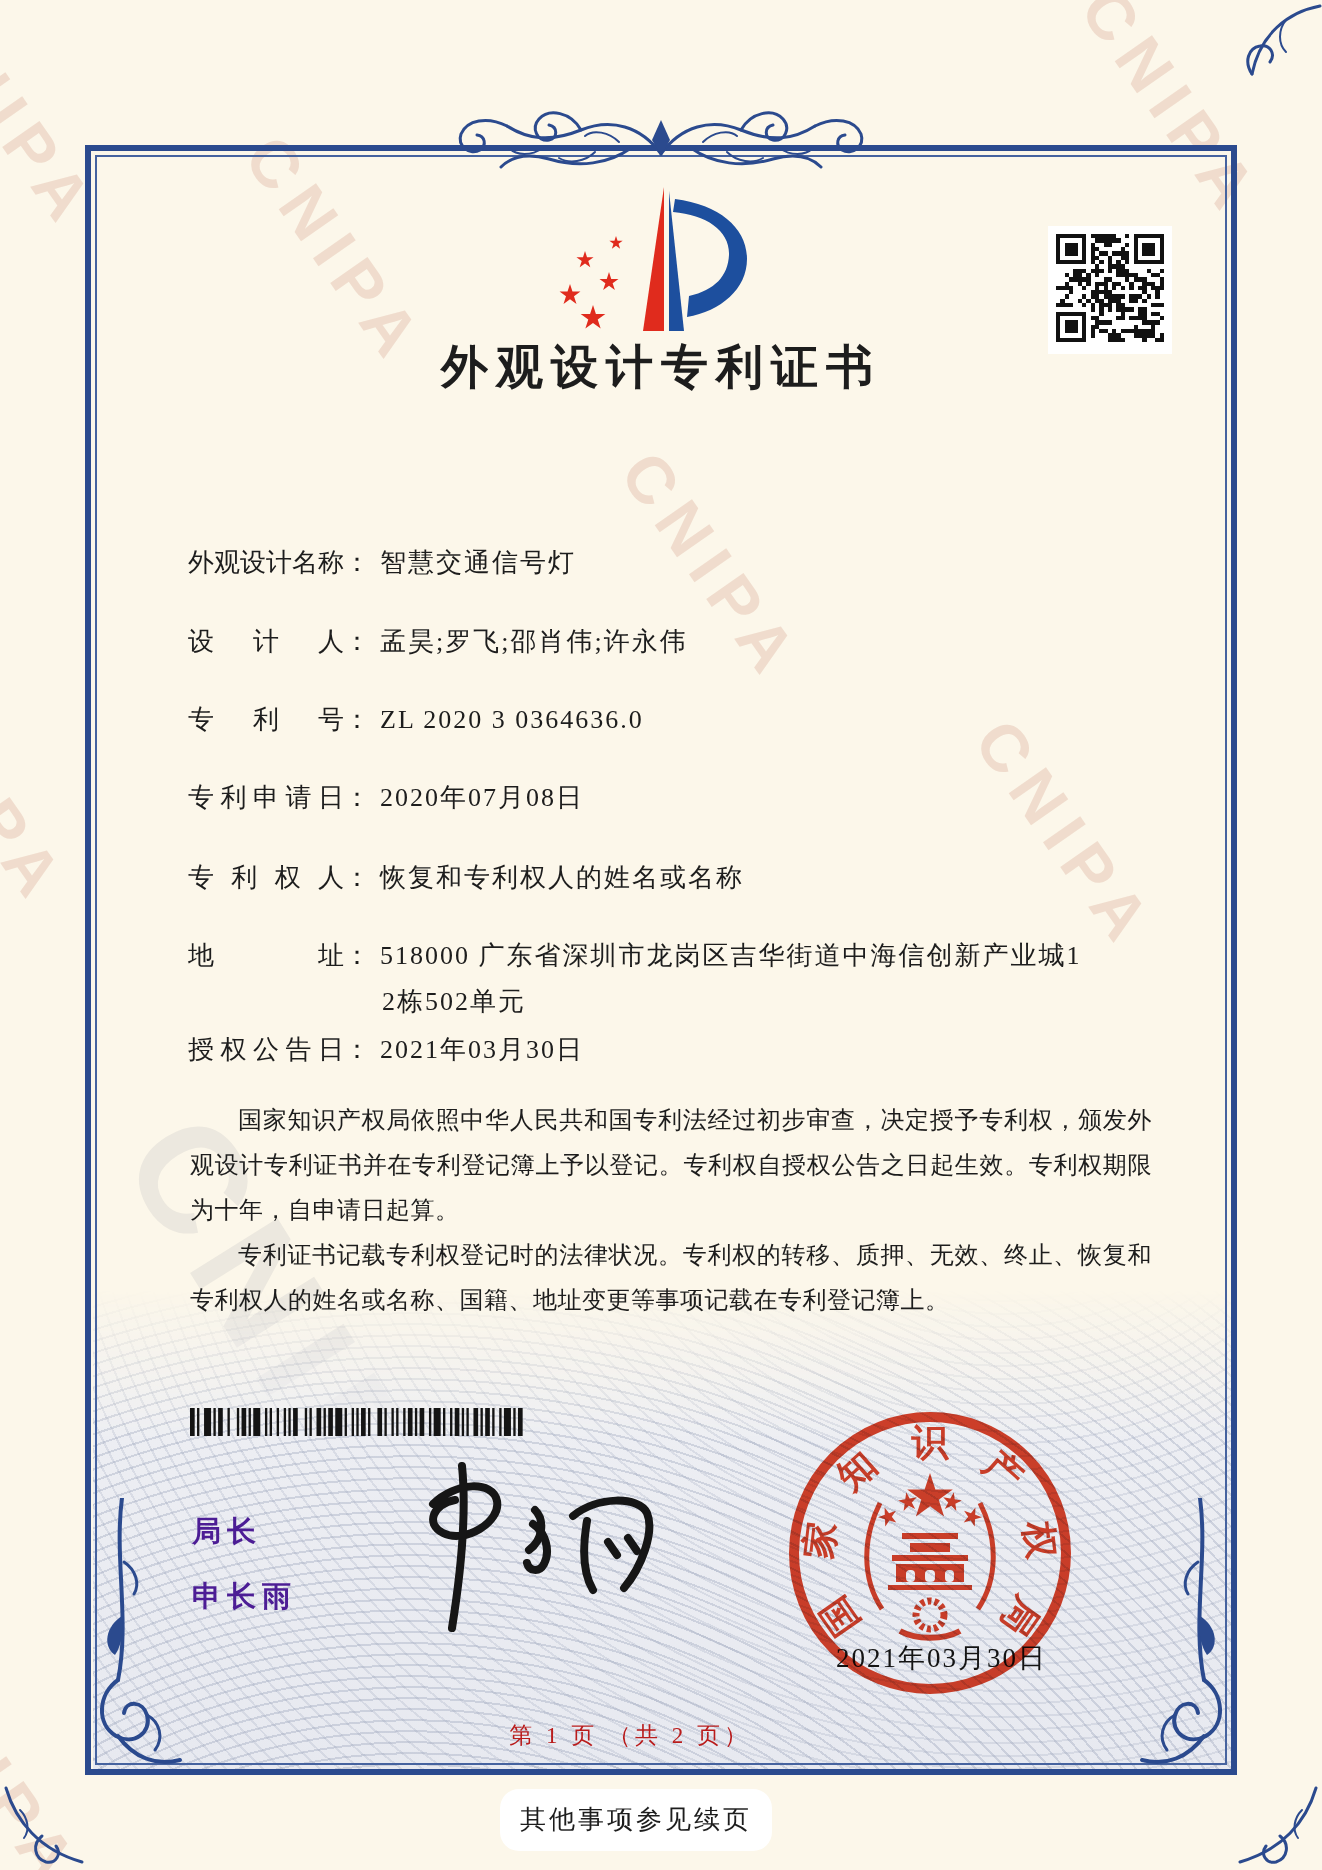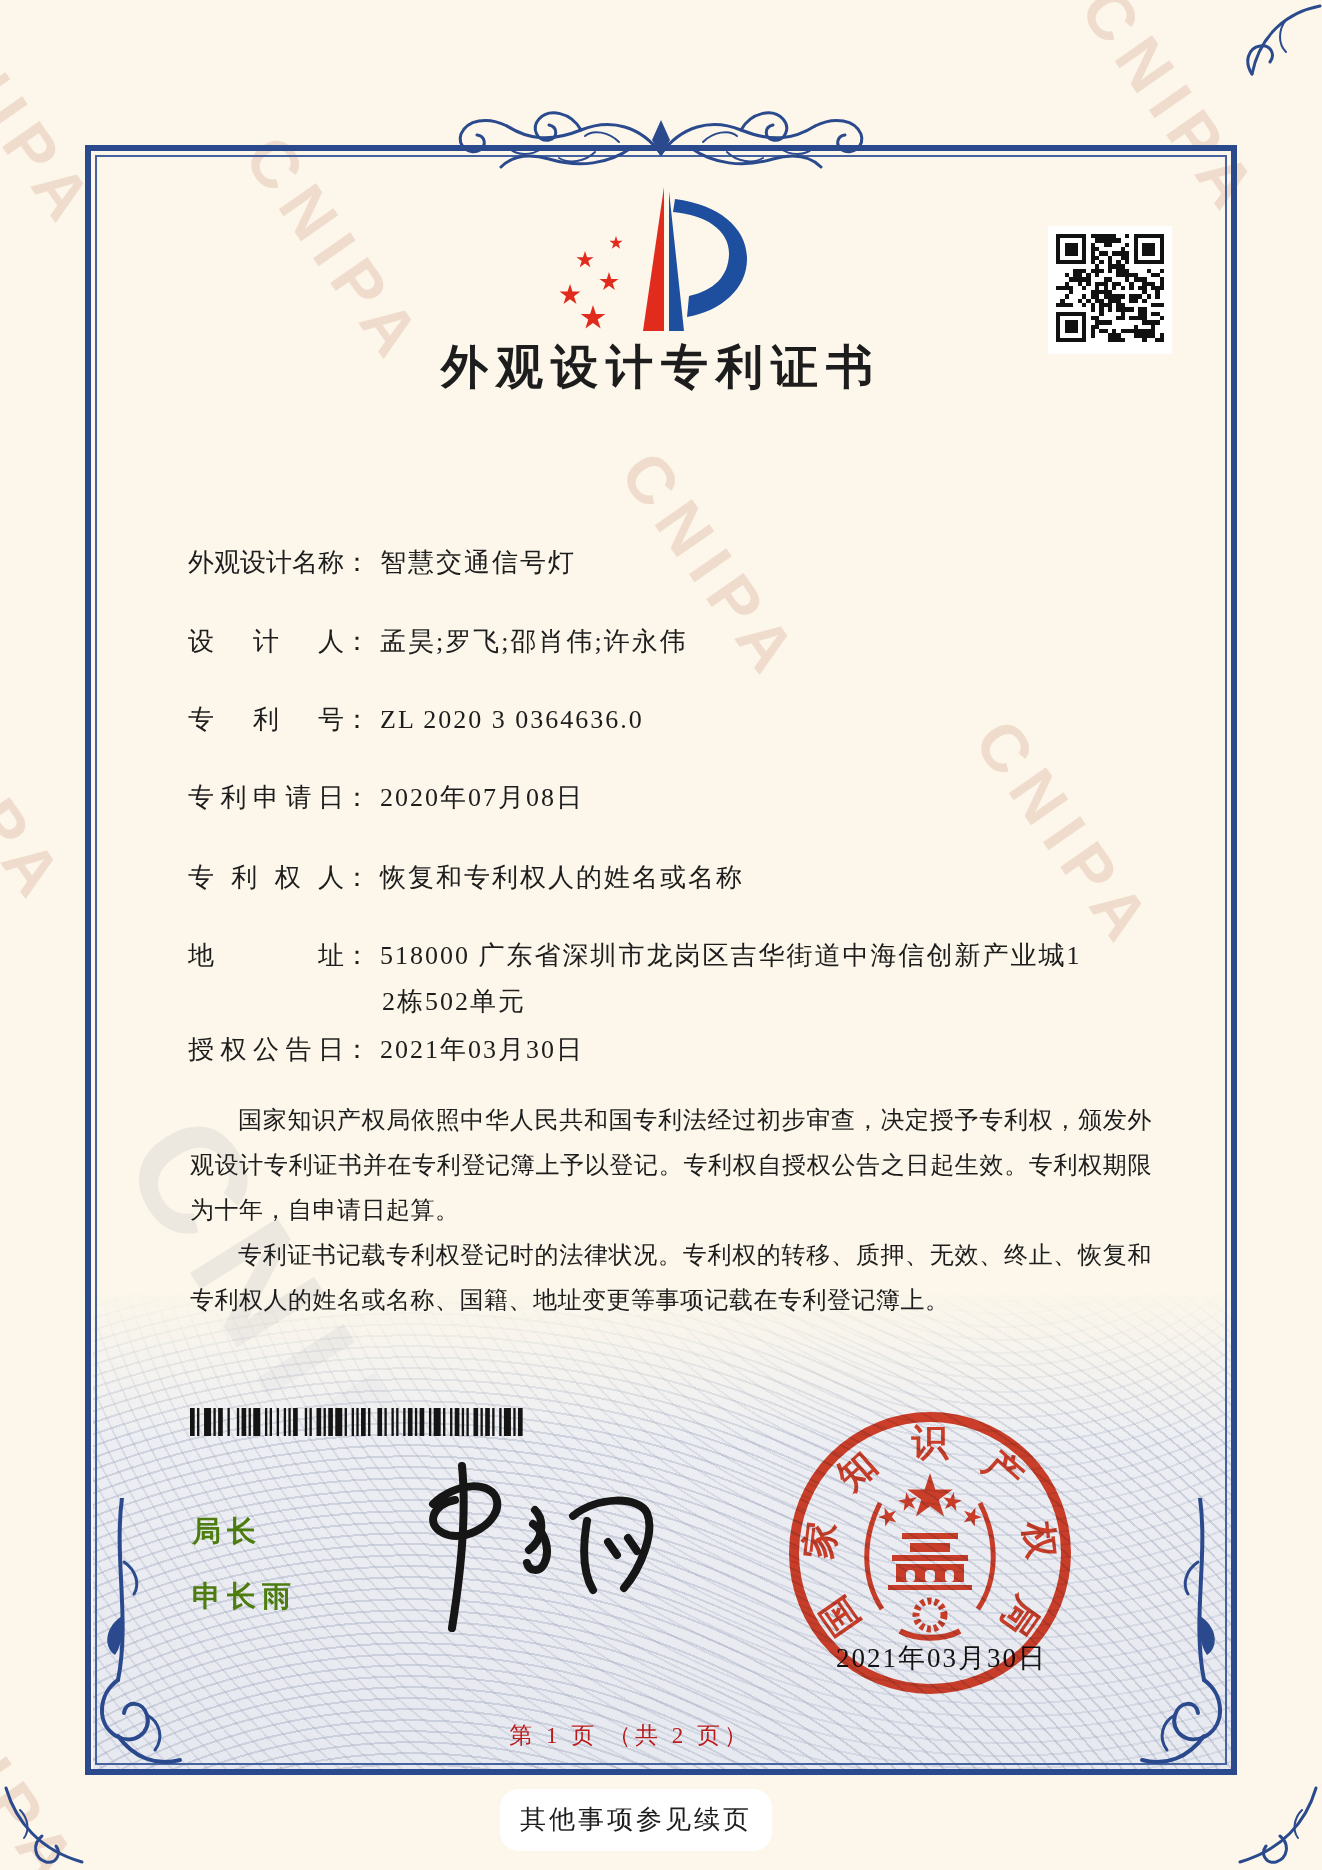--- a/index.html
+++ b/index.html
@@ -65,21 +65,21 @@
   .grant2 .f-label{width:146px;}
   
   .body-text{
     position:absolute; left:190px; top:1098px; width:962px; z-index:5;
     font-size:24px; line-height:45px; text-align:justify; letter-spacing:0.5px;
   }
   .body-text p{margin:0; text-indent:2em;}
   
   .barcode{position:absolute; left:190px; top:1408px; width:335px; height:28px; z-index:5;}
   .director{position:absolute; left:192px; z-index:5; font-family:"Liberation Sans","DejaVu Sans",sans-serif;
-    font-weight:bold; font-size:29px; letter-spacing:6px; color:#4d7c0f;}
+    font-weight:bold; font-size:29px; letter-spacing:6px; color:#4c1d95;}
   .signature{position:absolute; left:395px; top:1458px; z-index:6;}
   .seal{position:absolute; left:784px; top:1407px; width:292px; height:292px; z-index:7;
     mix-blend-mode:multiply; opacity:0.95;}
   .seal-char{
     position:absolute; left:50%; top:50%; font-size:37px; font-weight:bold; color:#d8381f;
     font-family:"Liberation Serif","DejaVu Serif",serif;
   }
   .seal-date{position:absolute; left:836px; top:1640px; font-size:27px; letter-spacing:2px;
     color:#141414; z-index:6; white-space:nowrap;}
   .page-info{position:absolute; left:0; top:1720px; width:1260px; text-align:center;

